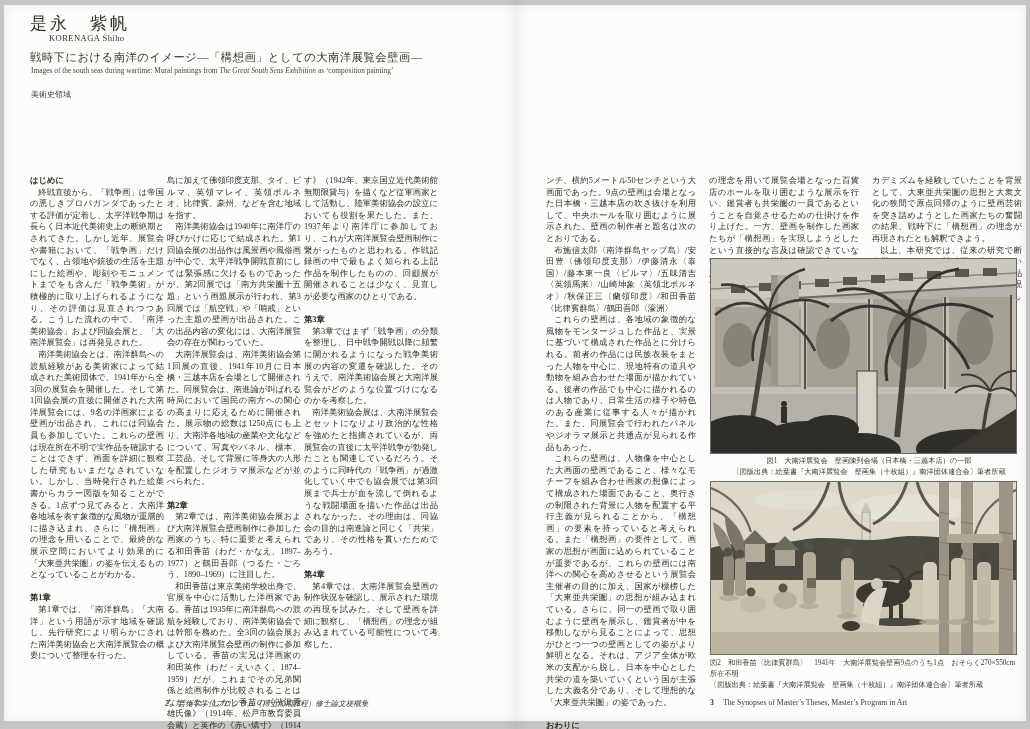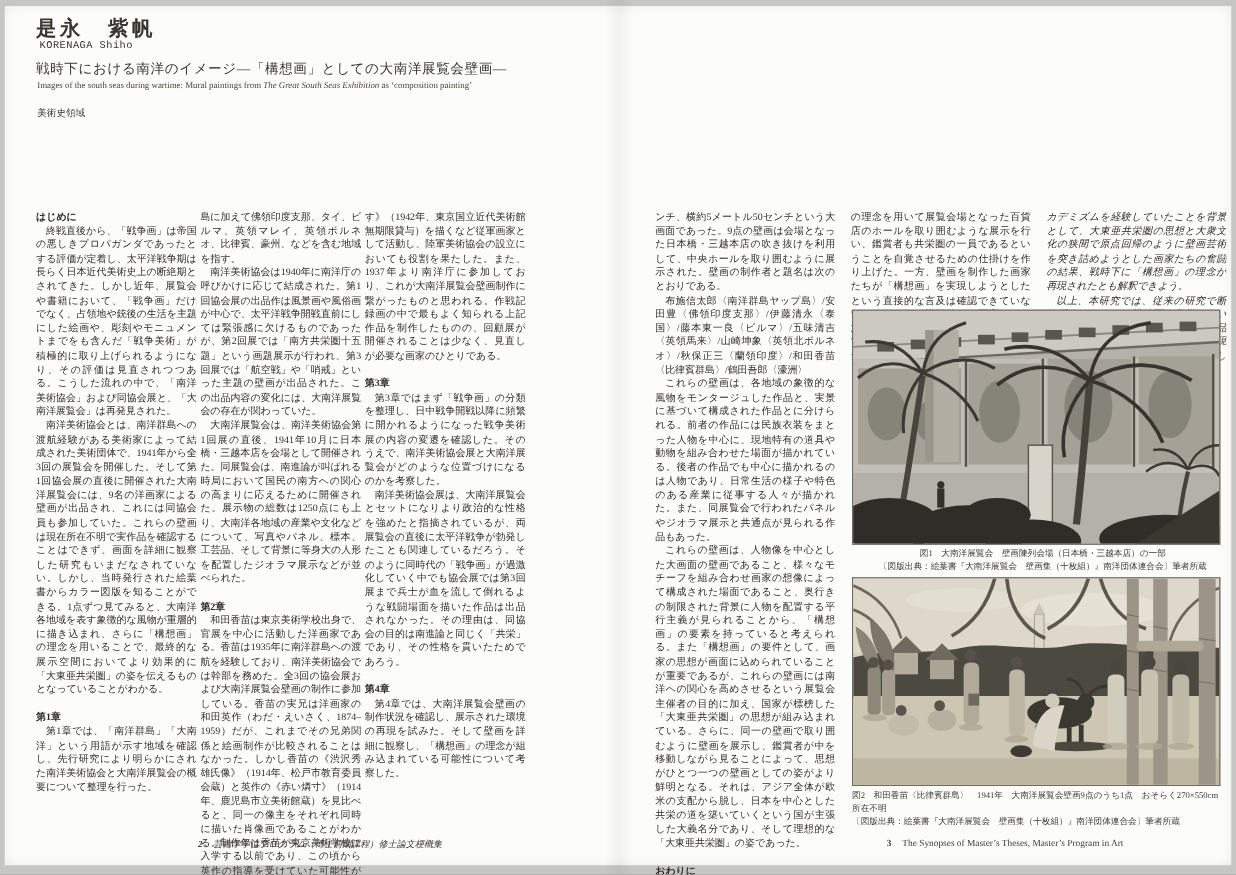--- a/index.html
+++ b/index.html
@@ -5,54 +5,54 @@
   html,body{margin:0;padding:0;background:#8f8f8d;}
   .scan{position:relative;width:1030px;height:729px;background:#c6c6c4;overflow:hidden;
         font-family:"Liberation Serif","DejaVu Serif",serif;}
   .paper{position:absolute;left:4px;top:5px;right:4px;bottom:8px;background:#fcfcfa;
          box-shadow:inset 0 0 10px rgba(0,0,0,.07);}
   .gutter{position:absolute;left:504px;top:0;width:24px;height:100%;
           background:linear-gradient(90deg,rgba(0,0,0,0),rgba(0,0,0,.045) 50%,rgba(0,0,0,0));}
 
   
   .hdr{position:absolute;color:#39362f;}
-  #author-ja{left:30px;top:12px;font-size:17px;font-weight:bold;letter-spacing:3px;}
-  #author-en{left:33px;top:33px;font-size:8.6px;letter-spacing:.4px;font-family:Liberation Mono, monospace;}
+  #author-ja{left:30px;top:12px;font-size:17px;font-weight:normal;letter-spacing:3px;}
+  #author-en{left:49px;top:33px;font-size:8.6px;letter-spacing:.4px;}
   #title-ja{left:30px;top:50px;font-size:11.3px;font-weight:normal;letter-spacing:.5px;}
   #title-en{left:31px;top:66px;font-size:7.4px;color:#4a473f;}
   #field{left:31px;top:89px;font-size:8px;}
 
   
   .col{position:absolute;font-size:8.3px;line-height:11.6px;color:#2f2c28;
        text-align:justify;overflow:hidden;margin-top:48px;}
   .col p{margin:0;}
   .col p.p{text-indent:8.3px;}
   .col p.h{font-weight:bold;margin-top:11.6px;}
   .col p:first-child{margin-top:0;}
   #lp-c1{left:30px;top:127px;width:134px;height:582px;}
   #lp-c2{left:167px;top:127px;width:134px;height:582px;}
   #lp-c3{left:304px;top:127px;width:134px;height:582px;}
   #rp-c1{left:546px;top:127px;width:150px;height:582px;}
   #rp-c2{left:709px;top:127px;width:150px;height:128px;}
-  #rp-c3{left:872px;top:127px;width:150px;height:128px;font-style:italic;}
+  #rp-c3{left:872px;top:127px;width:150px;height:128px;}
 
   
   .fig{position:absolute;border:1px solid #6d6a63;background:#b9b6af;}
   #fig1{left:710px;top:258px;width:305px;height:194px;}
   #fig2{left:710px;top:481px;width:305px;height:172px;}
   .fig svg{display:block;width:100%;height:100%;}
   .cap{position:absolute;width:318px;font-size:7.2px;line-height:11.2px;color:#3c3a35;}
   #cap1{left:710px;top:456px;text-align:center;}
   #cap2{left:710px;top:658px;}
   .cap p{margin:0;}
 
   
   .foot{position:absolute;color:#3c3a35;}
   #foot-l{left:165px;top:699px;font-size:7.6px;font-style:italic;}
-  #foot-r{left:710px;top:698px;font-size:7.8px;margin-left:29px;}
+  #foot-r{left:710px;top:698px;font-size:7.8px;}
   .foot .num{font-weight:bold;margin-right:9px;}
 </style>
 </head>
 <body>
 
 <div class="scan">
   <div class="paper"></div>
   <div class="gutter"></div>
 
   <div class="hdr" id="author-ja">是永　紫帆</div>
@@ -66,20 +66,21 @@
       <p class="p">終戦直後から、「戦争画」は帝国の悪しきプロパガンダであったとする評価が定着し、太平洋戦争期は長らく日本近代美術史上の断絶期とされてきた。しかし近年、展覧会や書籍において、「戦争画」だけでなく、占領地や銃後の生活を主題にした絵画や、彫刻やモニュメントまでをも含んだ「戦争美術」が積極的に取り上げられるようになり、その評価は見直されつつある。こうした流れの中で、「南洋美術協会」および同協会展と、「大南洋展覧会」は再発見された。</p>
       <p class="p">南洋美術協会とは、南洋群島への渡航経験がある美術家によって結成された美術団体で、1941年から全3回の展覧会を開催した。そして第1回協会展の直後に開催された大南洋展覧会には、9名の洋画家による壁画が出品され、これには同協会員も参加していた。これらの壁画は現在所在不明で実作品を確認することはできず、画面を詳細に観察した研究もいまだなされていない。しかし、当時発行された絵葉書からカラー図版を知ることができる。1点ずつ見てみると、大南洋各地域を表す象徴的な風物が重層的に描き込まれ、さらに「構想画」の理念を用いることで、最終的な展示空間においてより効果的に「大東亜共栄圏」の姿を伝えるものとなっていることがわかる。</p>
       <p class="h">第1章</p>
       <p class="p">第1章では、「南洋群島」「大南洋」という用語が示す地域を確認し、先行研究により明らかにされた南洋美術協会と大南洋展覧会の概要について整理を行った。</p>
     </div>
   <div class="col" id="lp-c2">
       <p class="pc">島に加えて佛領印度支那、タイ、ビルマ、英領マレイ、英領ボルネオ、比律賓、豪州、などを含む地域を指す。</p>
       <p class="p">南洋美術協会は1940年に南洋庁の呼びかけに応じて結成された。第1回協会展の出品作は風景画や風俗画が中心で、太平洋戦争開戦直前にしては緊張感に欠けるものであったが、第2回展では「南方共栄圏十五題」という画題展示が行われ、第3回展では「航空戦」や「哨戒」といった主題の壁画が出品された。この出品内容の変化には、大南洋展覧会の存在が関わっていた。</p>
       <p class="p">大南洋展覧会は、南洋美術協会第1回展の直後、1941年10月に日本橋・三越本店を会場として開催された。同展覧会は、南進論が叫ばれる時局において国民の南方への関心の高まりに応えるために開催された。展示物の総数は1250点にも上り、大南洋各地域の産業や文化などについて、写真やパネル、標本、工芸品、そして背景に等身大の人形を配置したジオラマ展示などが並べられた。</p>
       <p class="h">第2章</p>
+      <p class="p">第2章では、南洋美術協会展および大南洋展覧会壁画制作に参加した画家のうち、特に重要と考えられる和田香苗（わだ・かなえ、1897–1977）と鶴田吾郎（つるた・ごろう、1890–1969）に注目した。</p>
       <p class="p">和田香苗は東京美術学校出身で、官展を中心に活動した洋画家である。香苗は1935年に南洋群島への渡航を経験しており、南洋美術協会では幹部を務めた。全3回の協会展および大南洋展覧会壁画の制作に参加している。香苗の実兄は洋画家の和田英作（わだ・えいさく、1874–1959）だが、これまでその兄弟関係と絵画制作が比較されることはなかった。しかし香苗の《渋沢秀雄氏像》（1914年、松戸市教育委員会蔵）と英作の《赤い燐寸》（1914年、鹿児島市立美術館蔵）を見比べると、同一の像主をそれぞれ同時に描いた肖像画であることがわかる。制作年は香苗が東京美術学校に入学する以前であり、この頃から英作の指導を受けていた可能性が示唆できる。</p>
     </div>
   <div class="col" id="lp-c3">
       <p class="pc">す》（1942年、東京国立近代美術館無期限貸与）を描くなど従軍画家として活動し、陸軍美術協会の設立においても役割を果たした。また、1937年より南洋庁に参加しており、これが大南洋展覧会壁画制作に繋がったものと思われる。作戦記録画の中で最もよく知られる上記作品を制作したものの、回顧展が開催されることは少なく、見直しが必要な画家のひとりである。</p>
       <p class="h">第3章</p>
       <p class="p">第3章ではまず「戦争画」の分類を整理し、日中戦争開戦以降に頻繁に開かれるようになった戦争美術展の内容の変遷を確認した。そのうえで、南洋美術協会展と大南洋展覧会がどのような位置づけになるのかを考察した。</p>
       <p class="p">南洋美術協会展は、大南洋展覧会とセットになりより政治的な性格を強めたと指摘されているが、両展覧会の直後に太平洋戦争が勃発したことも関連しているだろう。そのように同時代の「戦争画」が過激化していく中でも協会展では第3回展まで兵士が血を流して倒れるような戦闘場面を描いた作品は出品されなかった。その理由は、同協会の目的は南進論と同じく「共栄」であり、その性格を貫いたためであろう。</p>
       <p class="h">第4章</p>
       <p class="p">第4章では、大南洋展覧会壁画の制作状況を確認し、展示された環境の再現を試みた。そして壁画を詳細に観察し、「構想画」の理念が組み込まれている可能性について考察した。</p>
     </div>

